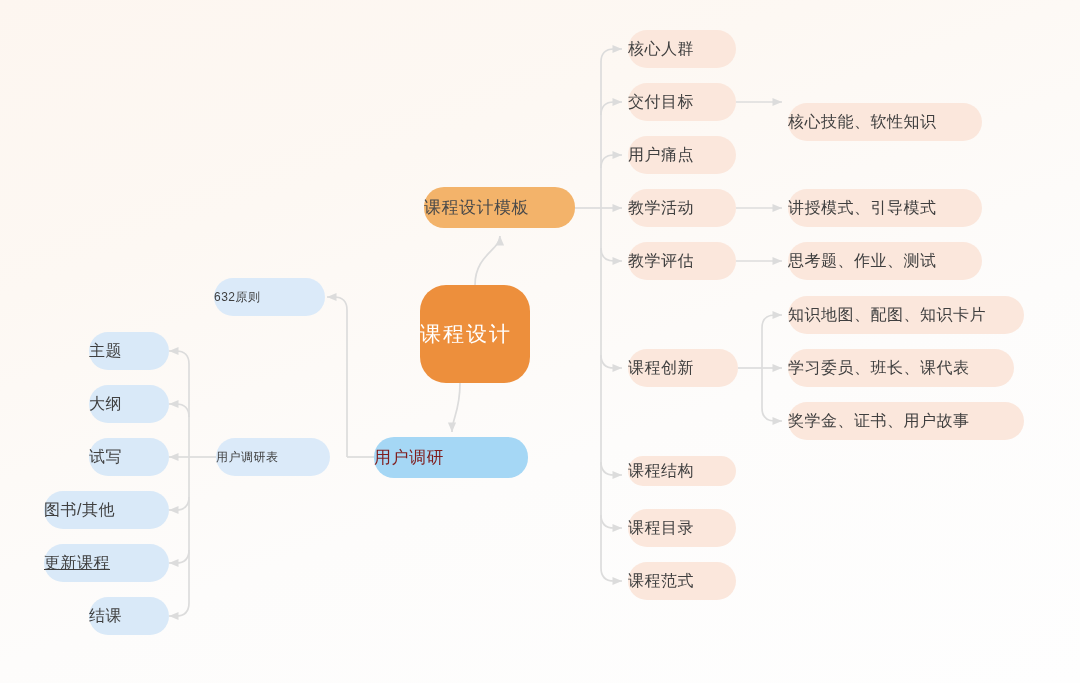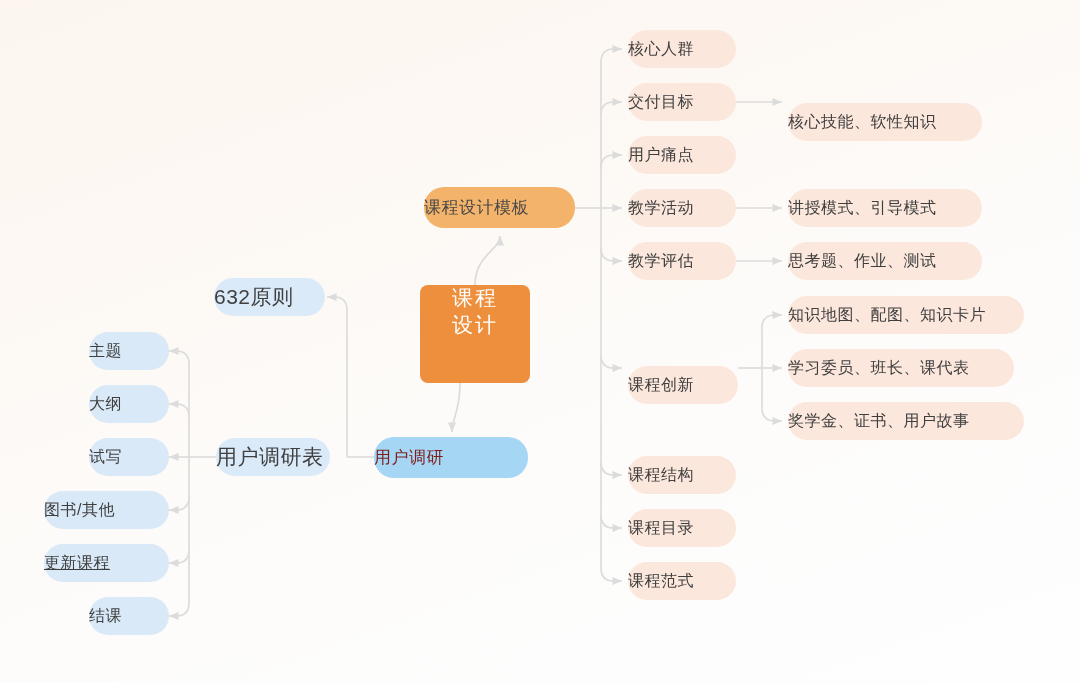--- a/index.html
+++ b/index.html
@@ -32,22 +32,22 @@
     box-sizing: border-box;
     display: flex;
     align-items: center;
     justify-content: flex-start;
     text-align: center;
     white-space: nowrap;
     border-radius: 20px;
     letter-spacing: 0.5px;
   }
   .node.root {
-    border-radius: 8px;
-    flex-direction: column;
+    border-radius: 26px;
+    flex-direction: row;
     line-height: 1.28;
     letter-spacing: 2px;
   }
   .node.tpl {
     background: #f3b36a;
     color: #4a4a4a;
     font-size: 17px;
   }
   .node.peach {
     background: #fbe7dc;
@@ -55,21 +55,21 @@
     font-size: 16px;
   }
   .node.blue-main {
     background: #a5d7f5;
     color: #7f1d1d;
     font-size: 17px;
   }
   .node.blue {
     background: #dbeaf9;
     color: #3f3f3f;
-    font-size: 21px;
+    font-size: 12px;
   }
   .node.blue-soft {
     background: #d9e9f8;
     color: #3f3f3f;
     font-size: 16px;
   }
 </style>
 </head>
 <body>
 
@@ -162,34 +162,34 @@
     <span>讲授模式、引导模式</span>
   </div>
 
   <div class="node peach" style="left:628px; top:242px; width:108px; height:38px;">
     <span>教学评估</span>
   </div>
   <div class="node peach" style="left:788px; top:242px; width:194px; height:38px;">
     <span>思考题、作业、测试</span>
   </div>
 
-  <div class="node peach" style="left:628px; top:366px; width:110px; height:38px;">
+  <div class="node peach" style="left:628px; top:349px; width:110px; height:38px;">
     <span>课程创新</span>
   </div>
   <div class="node peach" style="left:788px; top:296px; width:236px; height:38px;">
     <span>知识地图、配图、知识卡片</span>
   </div>
   <div class="node peach" style="left:788px; top:349px; width:226px; height:38px;">
     <span>学习委员、班长、课代表</span>
   </div>
   <div class="node peach" style="left:788px; top:402px; width:236px; height:38px;">
     <span>奖学金、证书、用户故事</span>
   </div>
 
-  <div class="node peach" style="left:628px; top:456px; width:108px; height:38px;">
+  <div class="node peach" style="left:628px; top:456px; width:108px; height:30px;">
     <span>课程结构</span>
   </div>
   <div class="node peach" style="left:628px; top:509px; width:108px; height:38px;">
     <span>课程目录</span>
   </div>
   <div class="node peach" style="left:628px; top:562px; width:108px; height:38px;">
     <span>课程范式</span>
   </div>
 
   <div class="node blue-main" style="left:374px; top:437px; width:154px; height:41px;">

